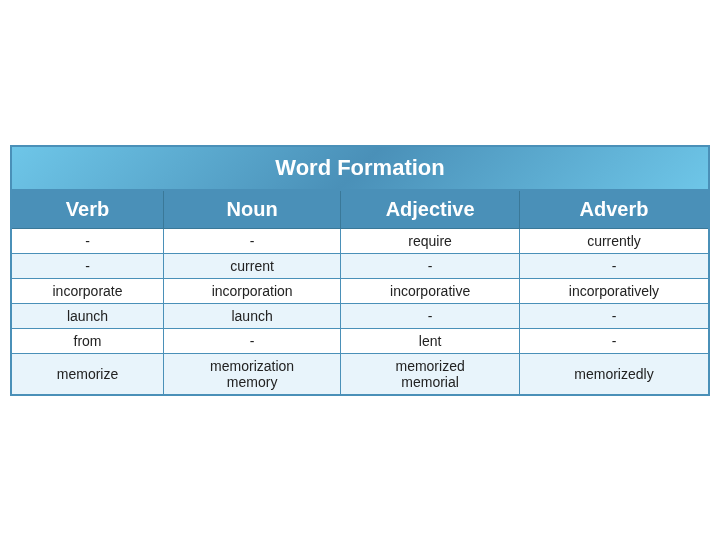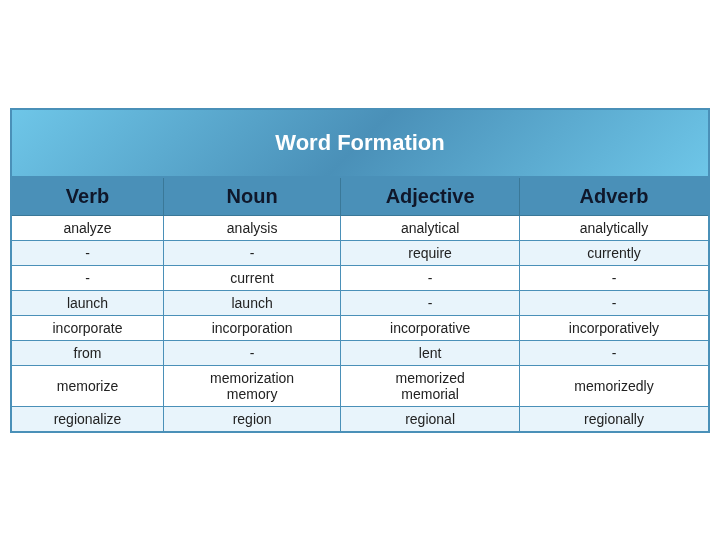--- a/index.html
+++ b/index.html
@@ -19,26 +19,26 @@
       width: 100%;
       border-collapse: collapse;
       border: 2px solid #4a90b8;
     }
     .title-row td {
       background: linear-gradient(135deg, #6ec6e8 0%, #4a90b8 50%, #6ec6e8 100%);
       text-align: center;
       font-size: 22px;
       font-weight: bold;
       color: #fff;
-      padding: 20px 4px;
+      padding: 8px 4px;
       border: 2px solid #4a90b8;
     }
     .header-row td {
       background: #4a90b8;
-      color: #0f172a;
+      color: #ffffff;
       font-size: 20px;
       font-weight: bold;
       text-align: center;
       padding: 7px 4px;
       border: 1px solid #3a7898;
     }
     tbody tr td {
       border: 1px solid #4a90b8;
       text-align: center;
       padding: 4px 6px;
@@ -63,63 +63,51 @@
         <td colspan="4">Word Formation</td>
       </tr>
       <tr class="header-row">
         <td>Verb</td>
         <td>Noun</td>
         <td>Adjective</td>
         <td>Adverb</td>
       </tr>
     </thead>
     <tbody id="table-body">
-    <tr>
-          <td>analyze</td>
-          <td>analysis</td>
-          <td>analytical</td>
-          <td>analytically</td>
-        </tr>
         <tr>
           <td>-</td>
           <td>-</td>
           <td>require</td>
           <td>currently</td>
         </tr>
         <tr>
           <td>-</td>
           <td>current</td>
           <td>-</td>
           <td>-</td>
         </tr>
         <tr>
+          <td>incorporate</td>
+          <td>incorporation</td>
+          <td>incorporative</td>
+          <td>incorporatively</td>
+        </tr>
+        <tr>
           <td>launch</td>
           <td>launch</td>
           <td>-</td>
           <td>-</td>
-        </tr>
-        <tr>
-          <td>incorporate</td>
-          <td>incorporation</td>
-          <td>incorporative</td>
-          <td>incorporatively</td>
         </tr>
         <tr>
           <td>from</td>
           <td>-</td>
           <td>lent</td>
           <td>-</td>
         </tr>
         <tr>
           <td>memorize</td>
           <td>memorization<br>memory</td>
           <td>memorized<br>memorial</td>
           <td>memorizedly</td>
         </tr>
-        <tr>
-          <td>regionalize</td>
-          <td>region</td>
-          <td>regional</td>
-          <td>regionally</td>
-        </tr>
       </tbody>
   </table>
 </div>
 
 </body></html>

